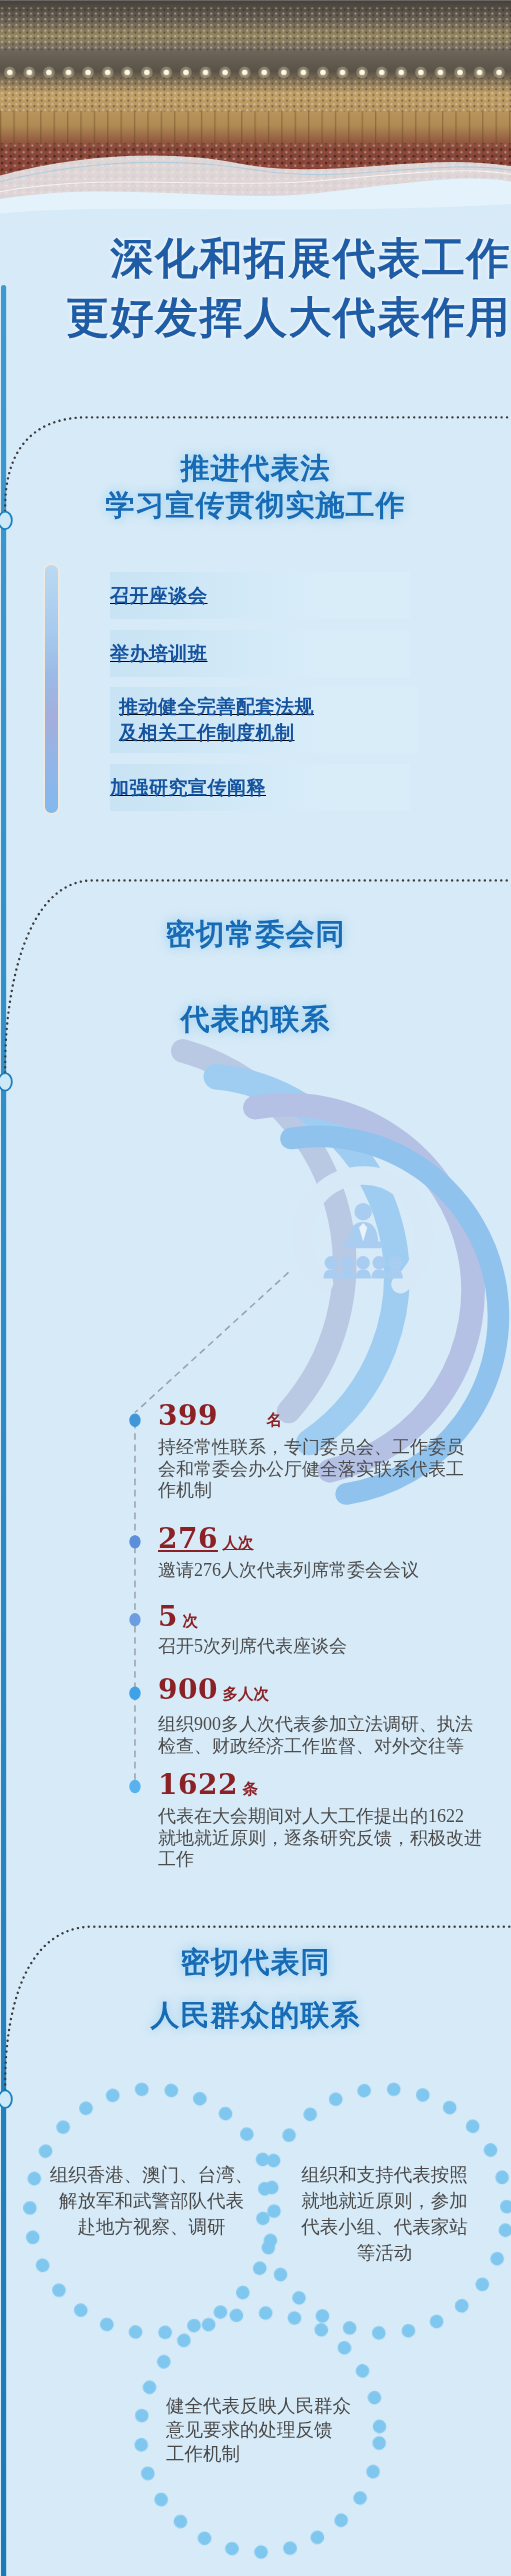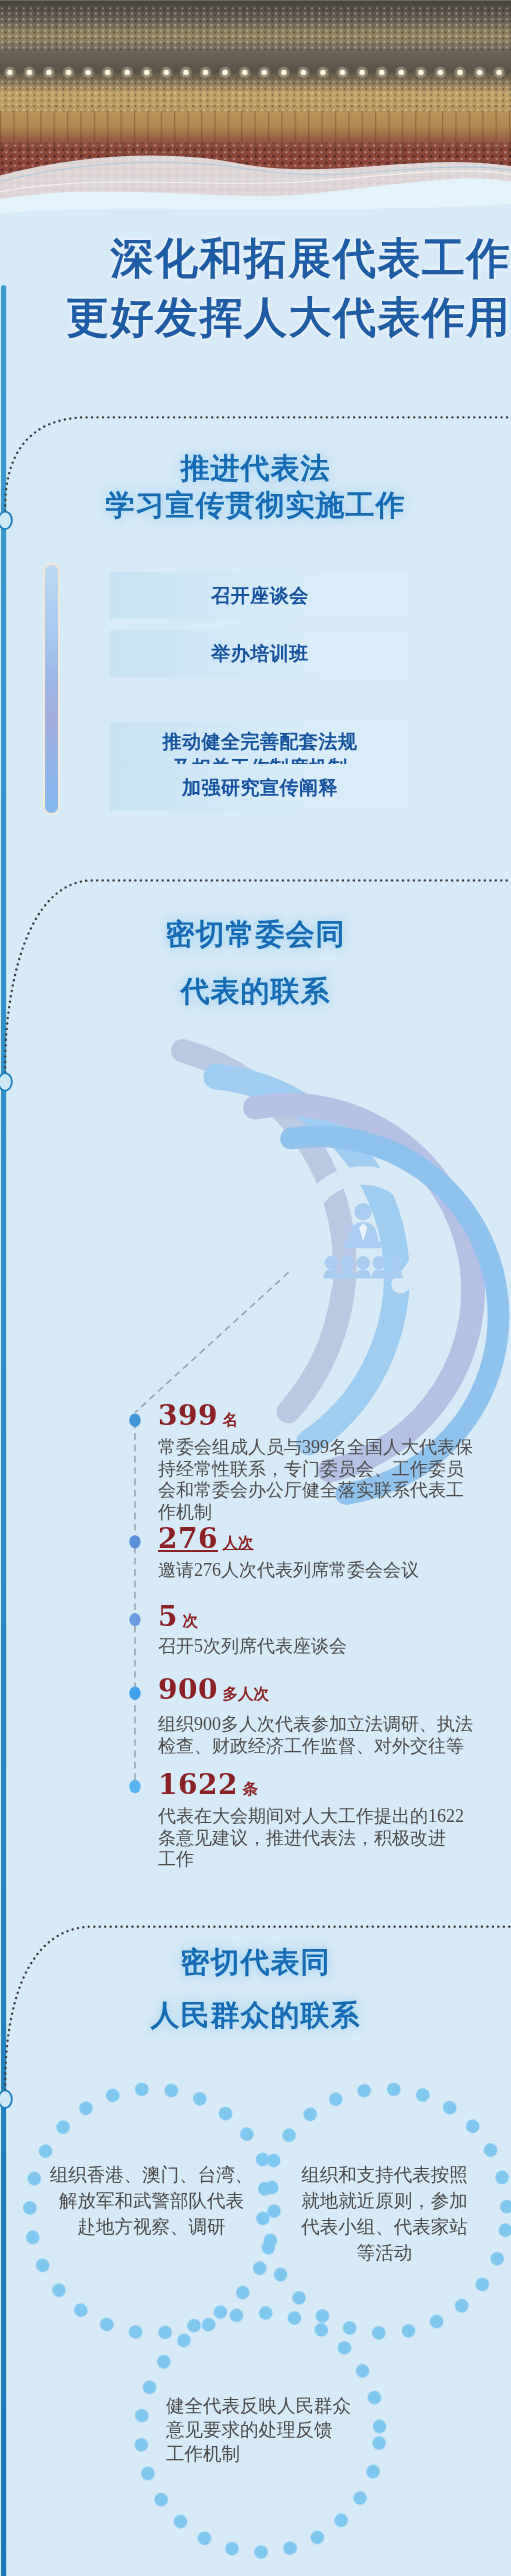--- a/index.html
+++ b/index.html
@@ -11,21 +11,21 @@
   .photo{position:absolute;left:0;top:0;width:511px;height:223px;}
   .hero-title{position:absolute;left:0;width:511px;text-align:right;
       font-weight:bold;color:#1f5ca6;font-size:43px;letter-spacing:1.5px;
       text-shadow:0 0 5.2px rgba(255,255,255,.85);}
   
   .sec-h{position:absolute;left:0;width:511px;text-align:center;font-weight:bold;color:#176ab4;
       font-size:29px;letter-spacing:1px;
       text-shadow:0 0 7.2px rgba(168,214,243,.95),0 0 2.1px rgba(214,238,250,.9),0 0 13.4px rgba(168,214,243,.8);}
   
   .band{position:absolute;left:110px;width:300px;background:linear-gradient(90deg,#c8e3f4,#d9edf9 72%,#d9edf9);
-      display:flex;flex-direction:column;justify-content:center;align-items:center;}
+      display:flex;flex-direction:column;justify-content:center;text-decoration:underline;}
   .band div{color:#15539e;font-weight:bold;font-size:19px;line-height:26px;letter-spacing:0.5px;}
   .capsule{position:absolute;left:43px;top:563px;width:13.4px;height:248px;border-radius:8.2px;
       border:2.1px solid #efe8dc;
       background:linear-gradient(180deg,#bcd9f2 0%,#a6c9ee 28%,#9cb9e6 45%,#a3aedd 62%,#95b4e6 76%,#82b8ef 100%);}
   
   .stat-num{position:absolute;left:158px;display:flex;align-items:baseline;color:#8c2125;font-weight:bold;}
   .stat-num .n{font-size:28px;letter-spacing:0.5px;font-family:"DejaVu Serif",serif;}
   .stat-num .u{font-size:15.5px;margin-left:4.6px;}
   .stat-d{position:absolute;left:158px;width:330px;color:#4c4c4c;font-size:18px;line-height:21.6px;}
   
@@ -222,37 +222,36 @@
   <div class="sec-h" style="top:449px;">推进代表法</div>
   <div class="sec-h" style="top:486px;">学习宣传贯彻实施工作</div>
 
   <div class="capsule"></div>
   <div class="band" style="top:572px;height:47px;">
     <div>召开座谈会</div>
   </div>
   <div class="band" style="top:630px;height:47px;">
     <div>举办培训班</div>
   </div>
-  <div class="band" style="top:722px;height:66px;">
+  <div class="band" style="top:687px;height:66px;padding-left:9px;">
     <div>推动健全完善配套法规</div>
     <div>及相关工作制度机制</div>
   </div>
   <div class="band" style="top:764px;height:47px;">
     <div>加强研究宣传阐释</div>
   </div>
 
   <div class="sec-h" style="top:915px;">密切常委会同</div>
-  <div class="sec-h" style="top:972px;">代表的联系</div>
-
-  <div class="stat-num" style="top:1399px;">
+  <div class="sec-h" style="top:1000px;">代表的联系</div>
+
+  <div class="stat-num" style="top:1399px;gap:44px;">
     <span class="n">399</span>
     <span class="u">名</span>
   </div>
   <div class="stat-d" style="top:1437px;">
-    <div>常委会组成人员与399名全国人大代表保</div>
     <div>持经常性联系，专门委员会、工作委员</div>
     <div>会和常委会办公厅健全落实联系代表工</div>
     <div>作机制</div>
   </div>
 
   <div class="stat-num" style="top:1522px;text-decoration:underline;">
     <span class="n">276</span>
     <span class="u">人次</span>
   </div>
   <div class="stat-d" style="top:1560px;">
@@ -275,21 +274,21 @@
     <div>组织900多人次代表参加立法调研、执法</div>
     <div>检查、财政经济工作监督、对外交往等</div>
   </div>
 
   <div class="stat-num" style="top:1768px;">
     <span class="n">1622</span>
     <span class="u">条</span>
   </div>
   <div class="stat-d" style="top:1806px;">
     <div>代表在大会期间对人大工作提出的1622</div>
-    <div>条意见建议，推进代表法，积极改进</div>
+    <div>就地就近原则，逐条研究反馈，积极改进</div>
     <div>工作</div>
   </div>
 
   <div class="sec-h" style="top:1943px;">密切代表同</div>
   <div class="sec-h" style="top:1996px;">人民群众的联系</div>
 
   <div class="bub" style="left:33px;top:2162px;width:237px;text-align:center;">
     <div>组织香港、澳门、台湾、</div>
     <div>解放军和武警部队代表</div>
     <div>赴地方视察、调研</div>

